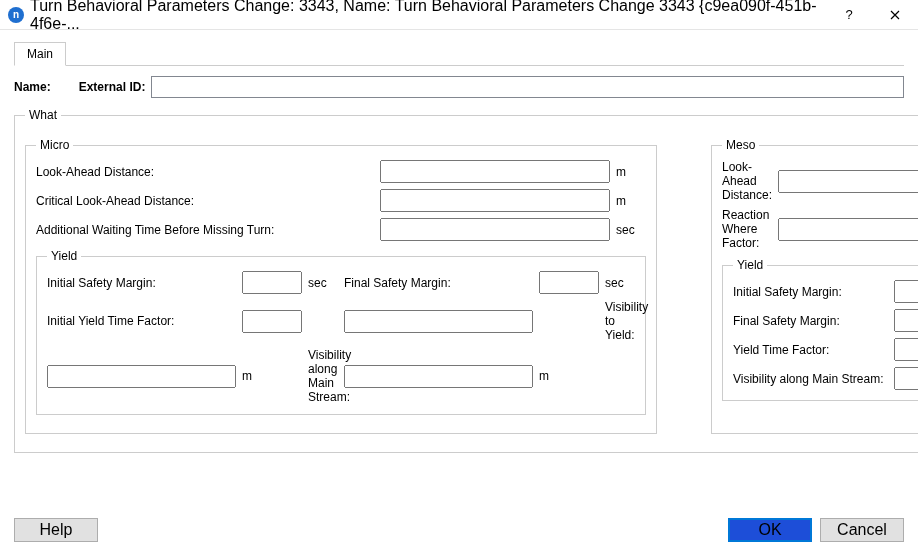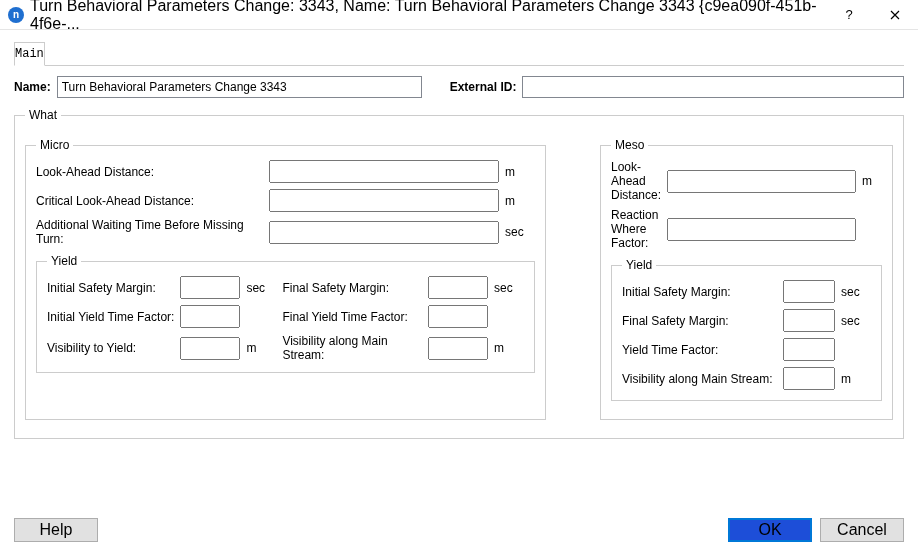--- a/index.html
+++ b/index.html
@@ -40,24 +40,23 @@
       font-size: 13px;
     }
     .content { padding: 10px 14px 8px 14px; }
     .tabbar { position: relative; height: 26px; }
     .tab {
       position: absolute;
       top: 2px; left: 0;
       border: 1px solid #ccc;
       border-bottom: 1px solid #fff;
       background: #fff;
-      padding: 4px 0;
+      padding: 4px 12px;
       font-size: 12px;
       z-index: 2;
-      font-family: Liberation Mono, monospace;
     }
     .tabline {
       position: absolute;
       left: 0; right: 0; bottom: 0;
       border-bottom: 1px solid #ccc;
       z-index: 1;
     }
     .row { display: flex; align-items: center; gap: 6px; margin: 10px 0; }
     .label { white-space: nowrap; font-weight: bold; }
     .field {
@@ -155,21 +154,20 @@
 </div>
 
 <div class="content">
   <div class="tabbar">
     <div class="tab">Main</div>
     <div class="tabline"></div>
   </div>
 
   <div class="row">
     <span class="label">Name:</span>
-    <input class="field" style="width: 365px;" value="Turn Behavioral Parameters Change 3343">
     <span class="label" style="margin-left:22px">External ID:</span>
     <input class="field" style="flex: 1 1 0%;" value="">
   </div>
 
 
   <fieldset>
     <legend>What</legend>
     <div class="two-col">
 
       <fieldset class="col-left micro-fieldset">
@@ -195,21 +193,20 @@
             <span>Initial Safety Margin:</span>
             <input class="pinput" value="" style="">
             <span class="unit">sec</span>
             <span>Final Safety Margin:</span>
             <input class="pinput" value="" style="">
             <span class="unit">sec</span>
 
             <span>Initial Yield Time Factor:</span>
             <input class="pinput" value="" style="">
             <span></span>
-            <span>Final Yield Time Factor:</span>
             <input class="pinput" value="" style="">
             <span></span>
 
             <span>Visibility to Yield:</span>
             <input class="pinput" value="" style="">
             <span class="unit">m</span>
             <span>Visibility along Main Stream:</span>
             <input class="pinput" value="" style="">
             <span class="unit">m</span>
           </div>

